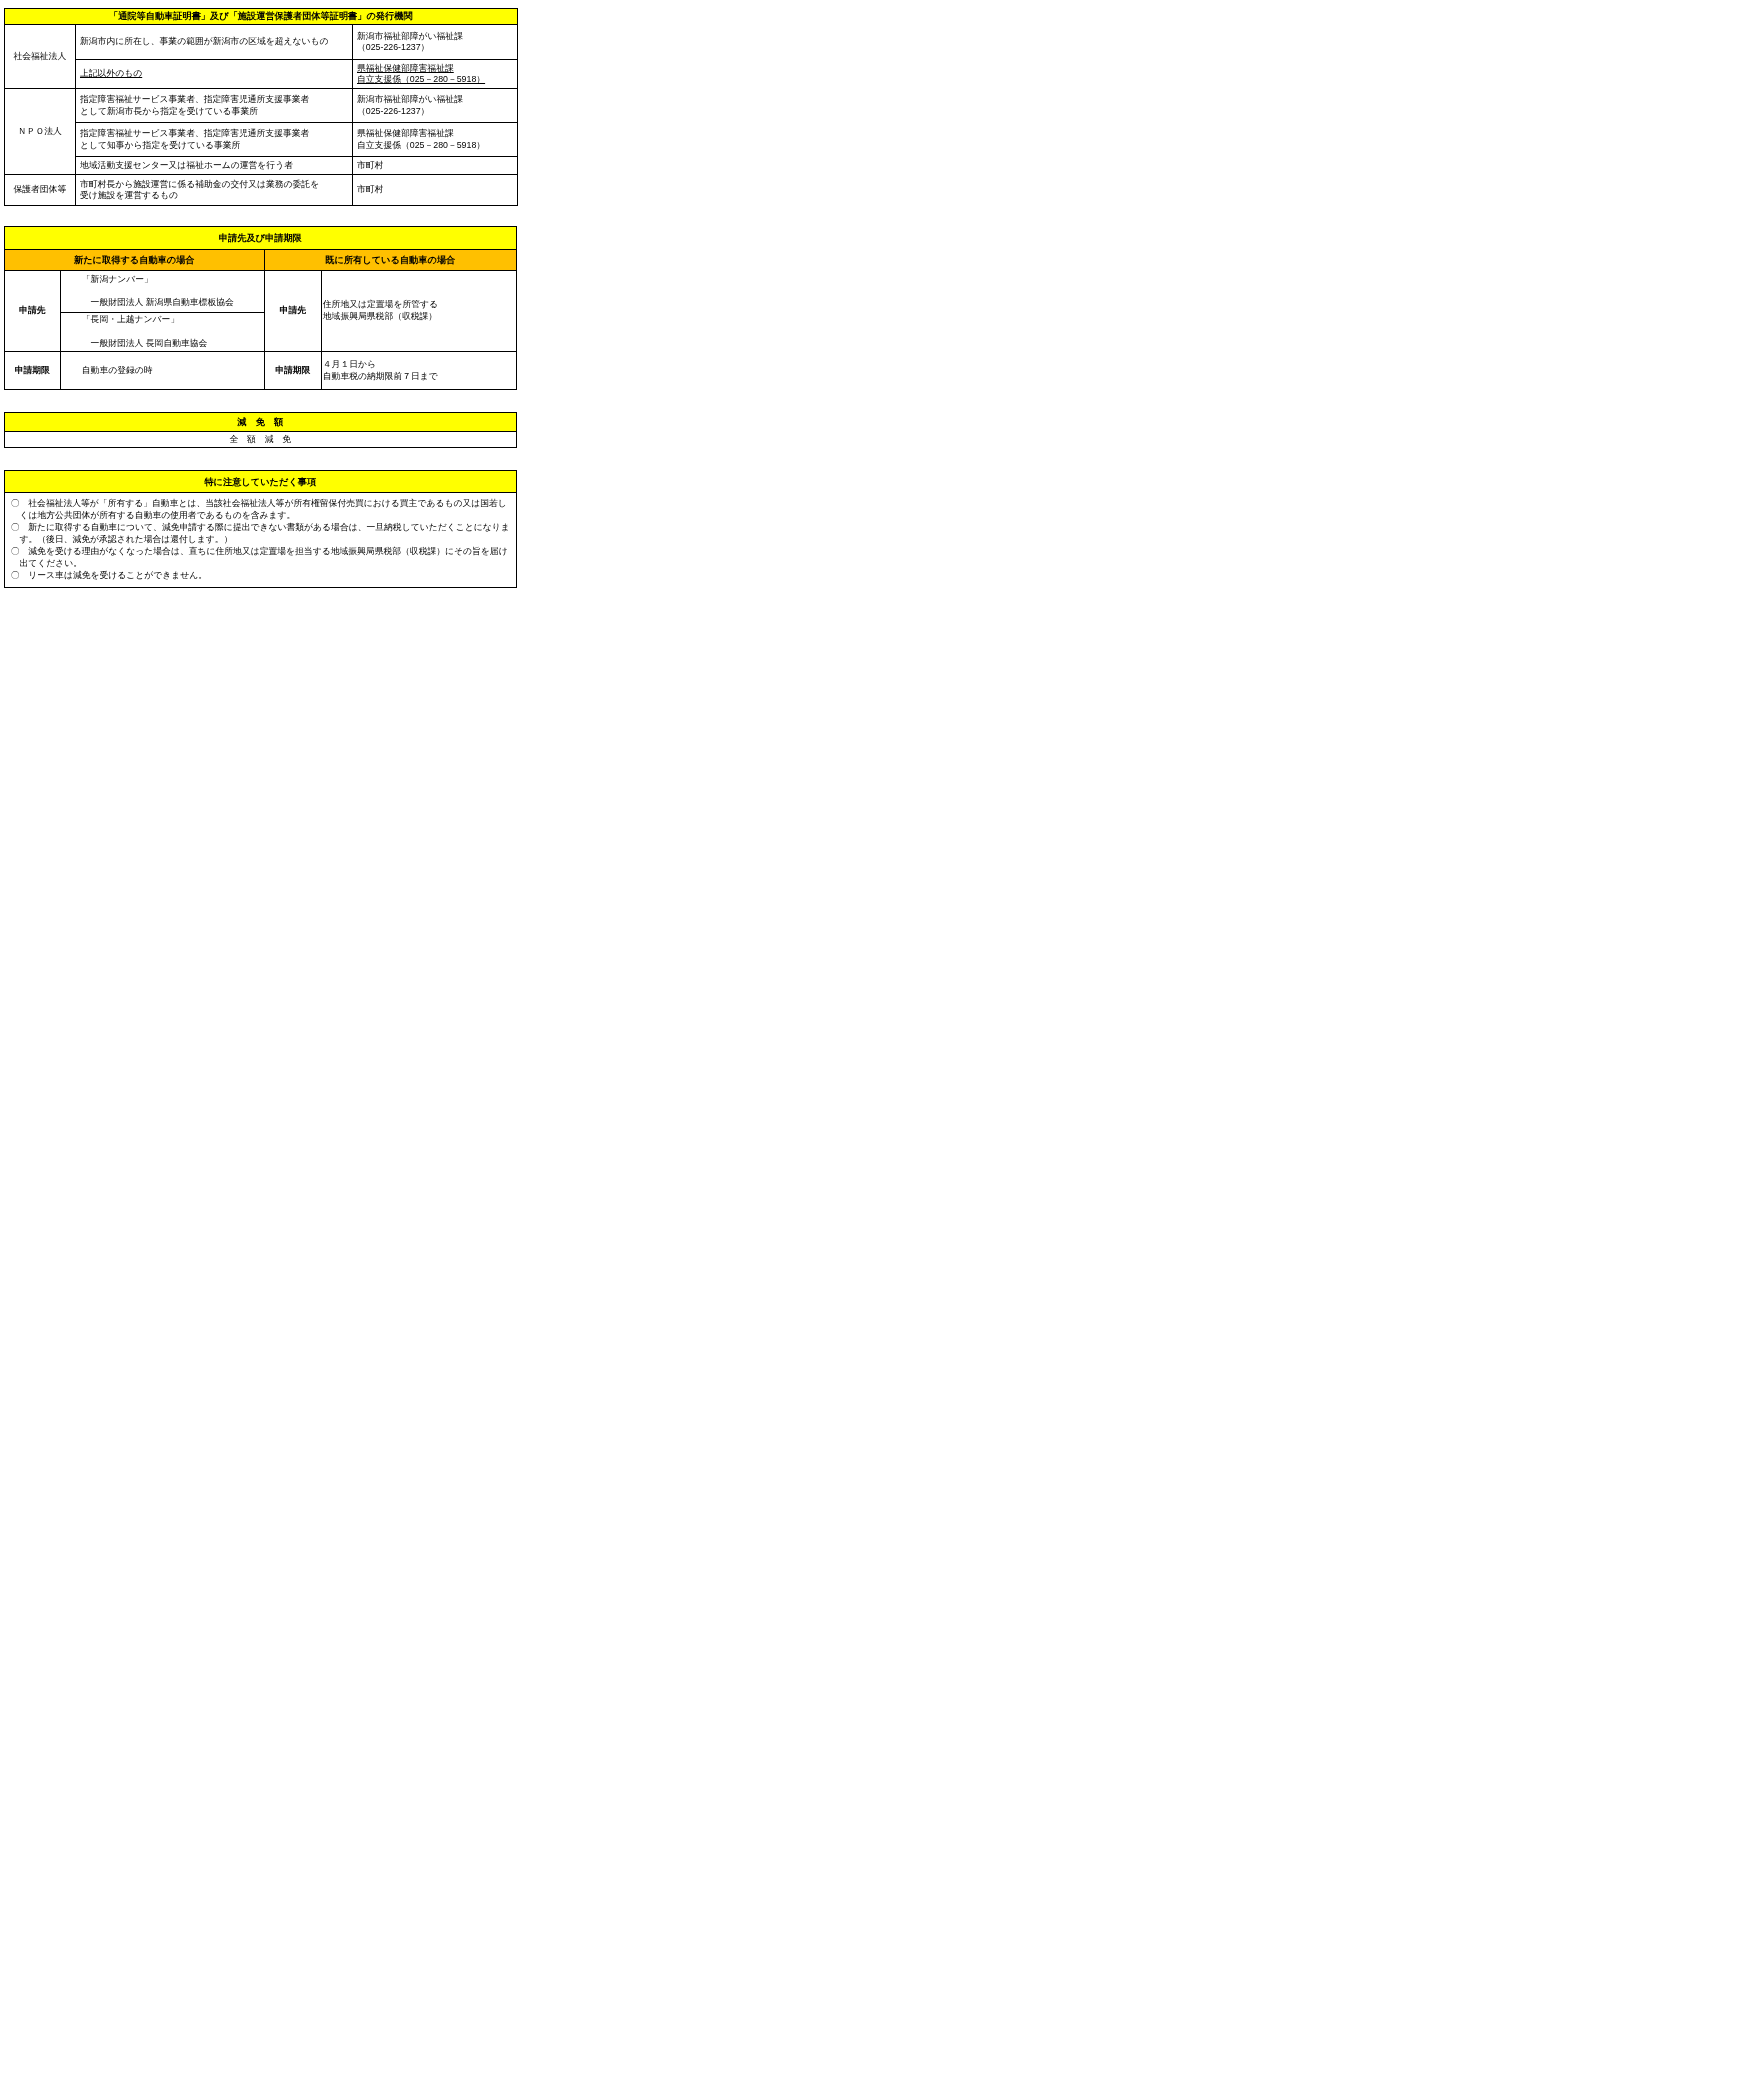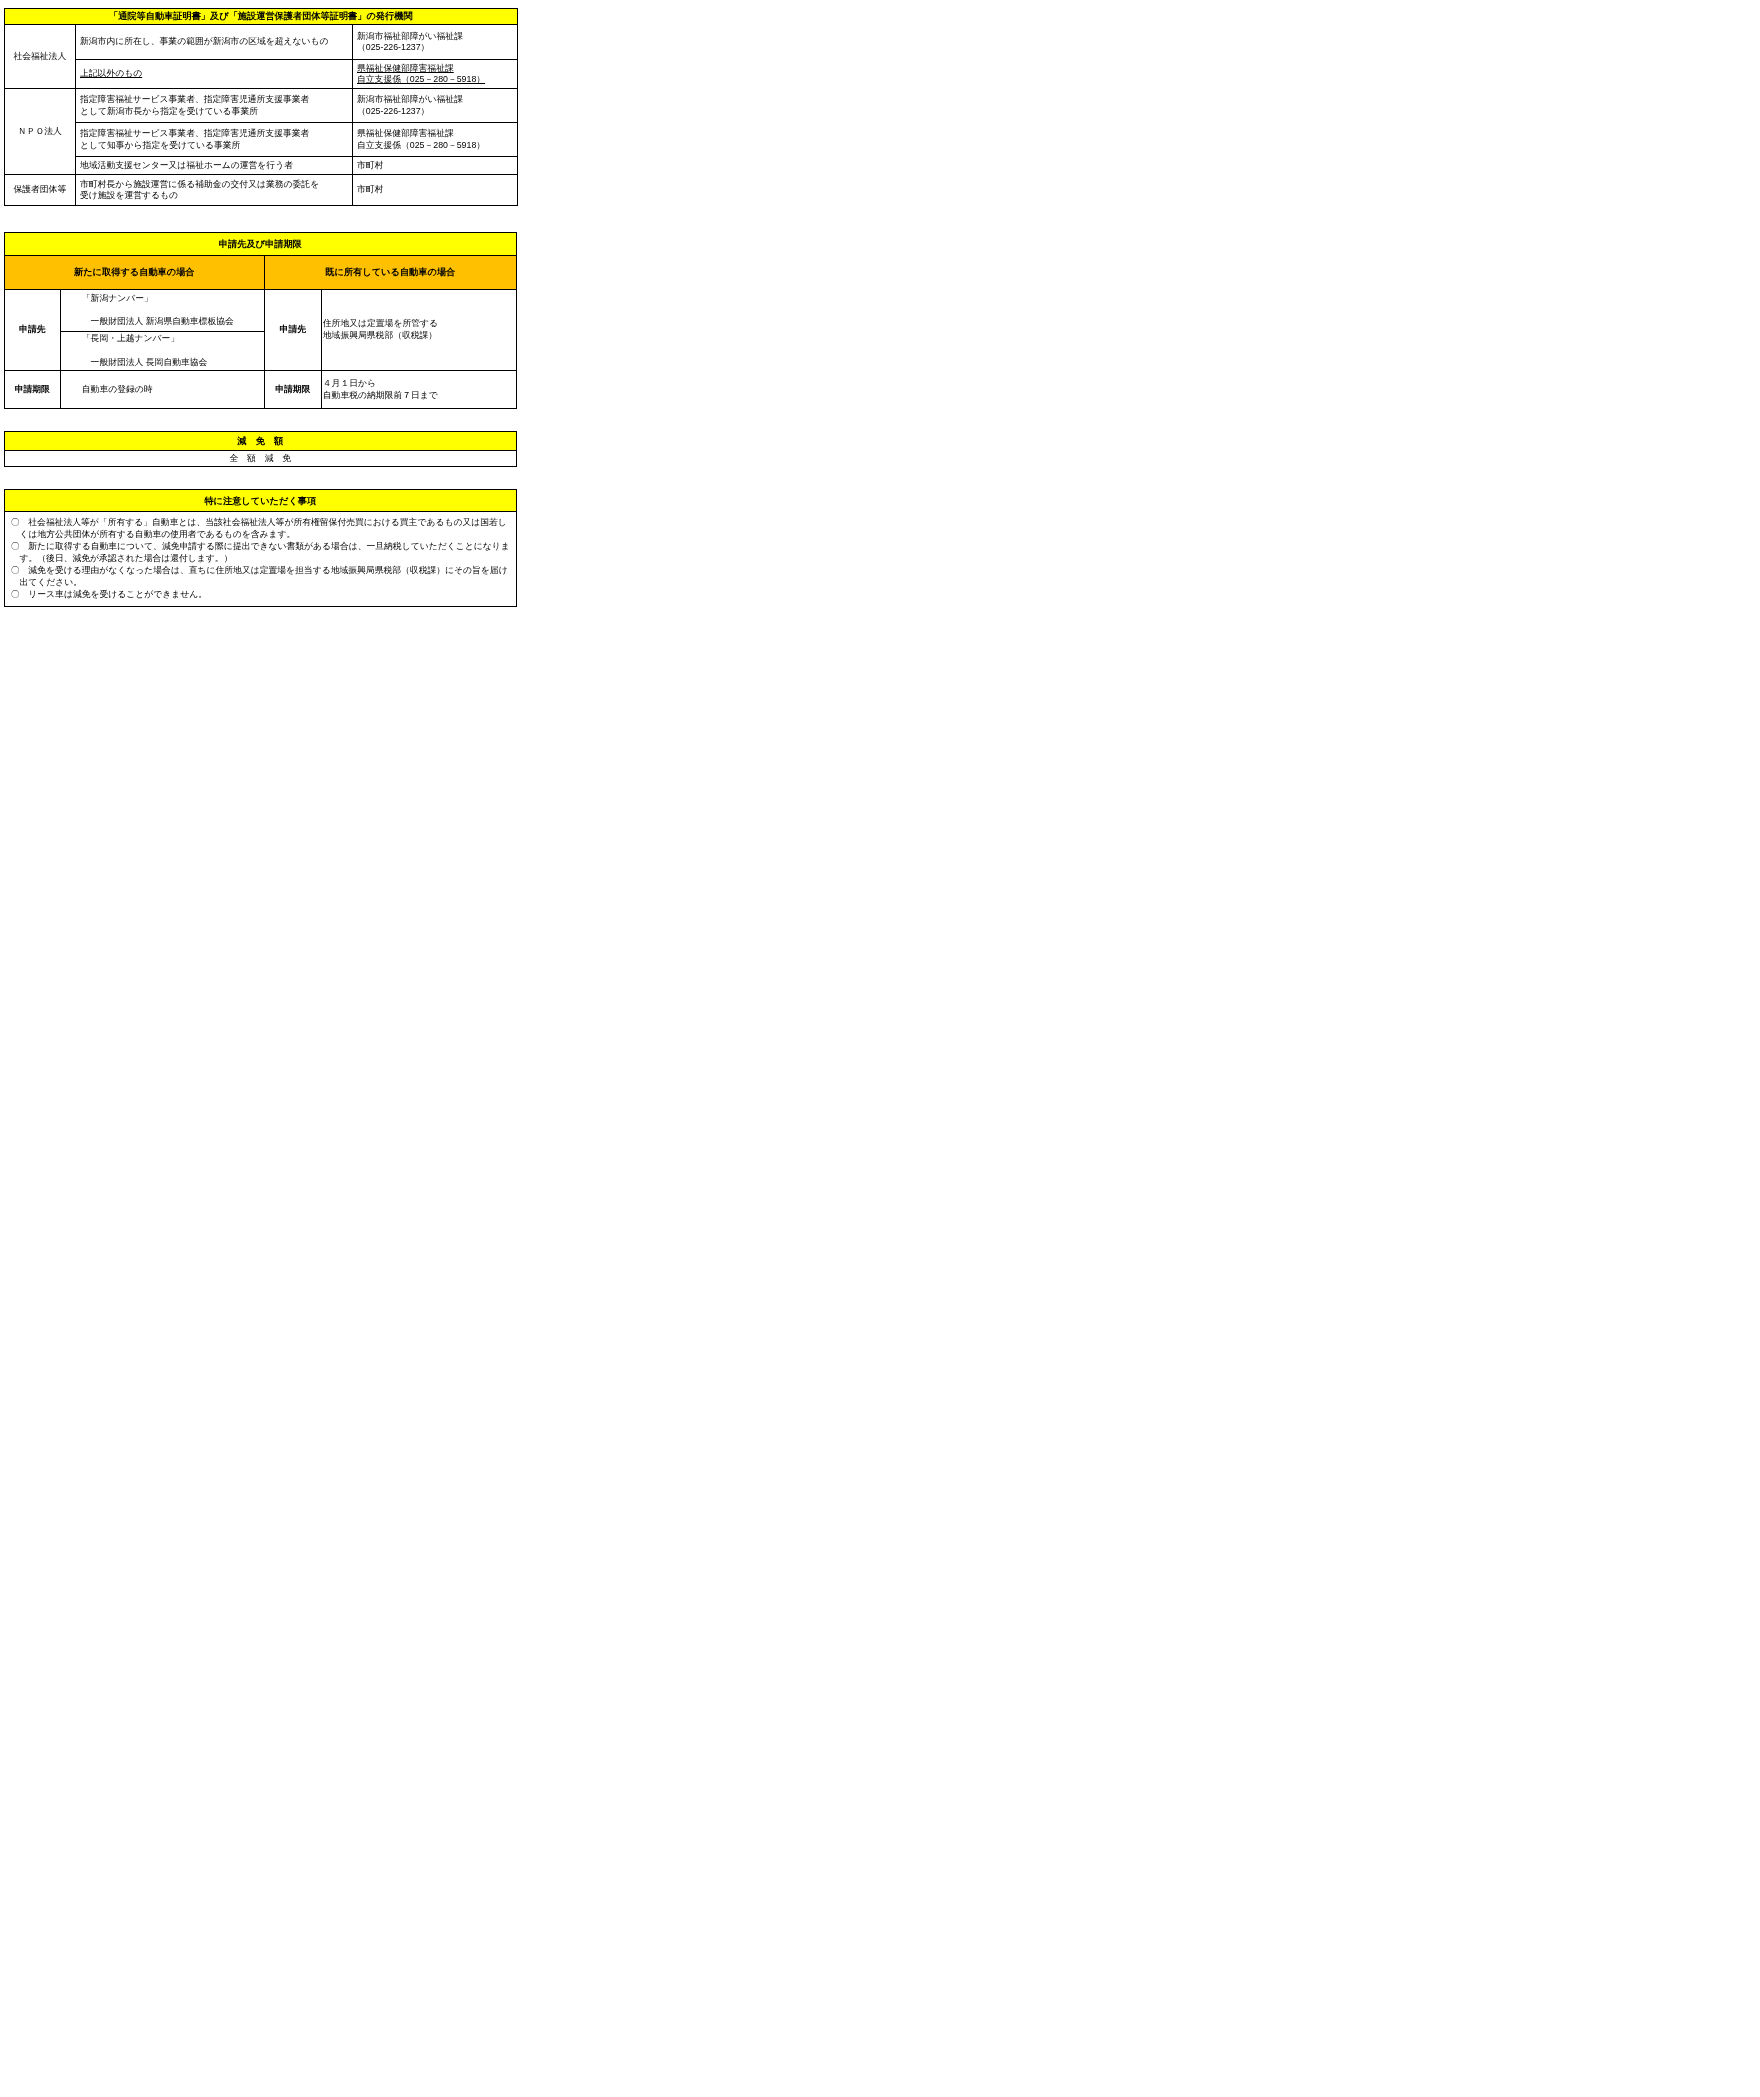--- a/index.html
+++ b/index.html
@@ -41,42 +41,42 @@
   th.orange {
     background: #ffc000;
     font-weight: bold;
     text-align: center;
     font-size: 9.2px;
     border-bottom: 1.3px solid #000;
   }
   .pre { white-space: pre-line; }
 
   
-  .t1 { margin-bottom: 26px; }
+  .t1 { margin-bottom: 20px; }
   .t1 td.group { text-align: center; padding: 1.7px 0.8px; }
   .t1 tr.gsep td { border-top-width: 1.3px; }
   .t1 .thin-b { border-bottom-width: 0.4px; }
   .t1 .thin-t { border-top-width: 0.4px; }
   .t1 tr.h-title { height: 16px; }
   .t1 tr.r1a { height: 35px; }
   .t1 tr.r1b { height: 29px; text-decoration: underline; }
   .t1 tr.r2a { height: 34px; }
   .t1 tr.r2b { height: 34px; }
   .t1 tr.r2c { height: 18px; }
   .t1 tr.r3  { height: 31px; }
 
   
   .t2 { margin-bottom: 22px; }
   .t2 td.label { font-weight: bold; text-align: center; padding: 1.7px 1.7px; }
   .t2 td.content { padding-left: 21px; }
   .t2 td.content-r { padding-left: 1px; }
   .t2 .thin-b { border-bottom-width: 0.4px; }
   .t2 .thin-t { border-top-width: 0.4px; }
   .t2 tr.h-title { height: 22.7px; margin-top: 36px; }
-  .t2 tr.h-orange { height: 34px; }
+  .t2 tr.h-orange { height: 21px; }
   .t2 tr.ra1 { height: 42px; }
   .t2 tr.ra2 { height: 36px; }
   .t2 tr.rd  { height: 38px; }
 
   
   .t3 { margin-bottom: 22px; }
   .t4 { margin-bottom: 22px; }
   .t3 tr.h-title { height: 19.3px; }
   .t3 tr.body { height: 14px; }
   .t4 tr.h-title { height: 22px; }

